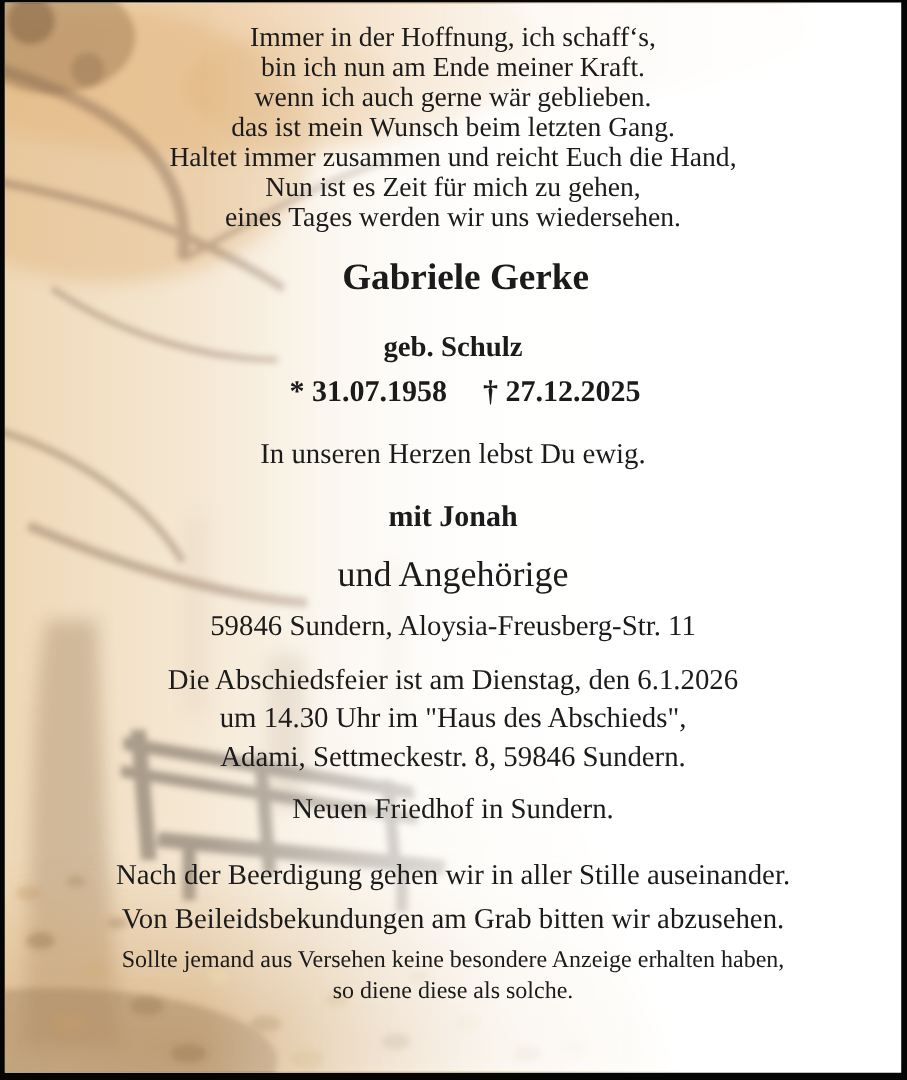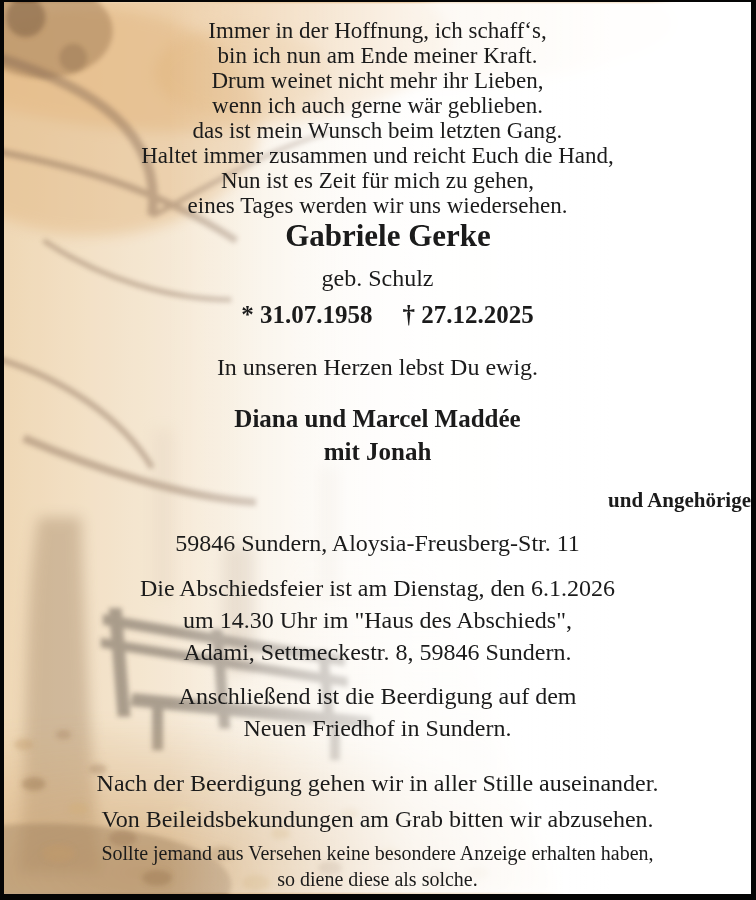--- a/index.html
+++ b/index.html
@@ -16,27 +16,27 @@
   }
   .bg{position:absolute;left:0;top:0;width:100%;height:100%;}
   .content{
     position:relative;z-index:2;
     width:100%;height:100%;
     box-sizing:border-box;
     padding-top:16px;
     text-align:center;
   }
   .poem{font-size:23px;line-height:25px;}
-  .name{margin-top:0;font-size:31px;line-height:36px;font-weight:bold;padding-left:21px;}
-  .maiden{margin-top:10px;font-size:24px;line-height:28px;font-weight:normal;}
+  .name{margin-top:20px;font-size:31px;line-height:36px;font-weight:bold;padding-left:21px;}
+  .maiden{margin-top:27px;font-size:24px;line-height:28px;font-weight:bold;}
   .dates{margin-top:8px;font-size:25px;line-height:30px;font-weight:bold;padding-left:20px;}
   .dates .gap{display:inline-block;width:30px;}
   .epitaph{margin-top:22px;font-size:24px;line-height:30px;}
   .mourners{margin-top:20px;font-size:25px;line-height:33px;font-weight:bold;}
-  .relatives{margin-top:16px;font-size:21px;line-height:32px;font-weight:bold;text-align:right;}
+  .relatives{margin-top:16px;font-size:30px;line-height:32px;font-weight:normal;}
   .address{margin-top:12px;font-size:24px;line-height:30px;}
   .service{margin-top:14px;font-size:24px;line-height:32px;}
   .burial{margin-top:12px;font-size:24px;line-height:32px;}
   .stille{margin-top:24px;font-size:24px;line-height:30px;}
   .beileid{margin-top:6px;font-size:24px;line-height:30px;}
   .anzeige{margin-top:6px;font-size:20px;line-height:26px;}
 </style>
 </head>
 <body>
 
@@ -133,54 +133,51 @@
 
     <rect width="756" height="900" fill="url(#lgWash)"></rect>
     <rect width="756" height="900" fill="#ffffff" opacity="0.14"></rect>
   </svg>
 
   <div class="content">
 
     <div class="poem">
       <div>Immer in der Hoffnung, ich schaff‘s,</div>
       <div>bin ich nun am Ende meiner Kraft.</div>
-      <div>Drum weinet nicht mehr ihr Lieben,</div>
       <div>wenn ich auch gerne wär geblieben.</div>
       <div>das ist mein Wunsch beim letzten Gang.</div>
       <div>Haltet immer zusammen und reicht Euch die Hand,</div>
       <div>Nun ist es Zeit für mich zu gehen,</div>
       <div>eines Tages werden wir uns wiedersehen.</div>
     </div>
 
     <div class="name">Gabriele Gerke</div>
     <div class="maiden">geb. Schulz</div>
 
     <div class="dates">
       <span>* 31.07.1958</span><span class="gap"></span><span>† 27.12.2025</span>
     </div>
 
     <div class="epitaph">In unseren Herzen lebst Du ewig.</div>
 
     <div class="mourners">
-      <div>Diana und Marcel Maddée</div>
       <div>mit Jonah</div>
     </div>
 
     <div class="relatives">und Angehörige</div>
 
     <div class="address">59846 Sundern, Aloysia-Freusberg-Str. 11</div>
 
     <div class="service">
       <div>Die Abschiedsfeier ist am Dienstag, den 6.1.2026</div>
       <div>um 14.30 Uhr im "Haus des Abschieds",</div>
       <div>Adami, Settmeckestr. 8, 59846 Sundern.</div>
     </div>
 
     <div class="burial">
-      <div>Anschließend ist die Beerdigung auf dem</div>
       <div>Neuen Friedhof in Sundern.</div>
     </div>
 
     <div class="stille">Nach der Beerdigung gehen wir in aller Stille auseinander.</div>
     <div class="beileid">Von Beileidsbekundungen am Grab bitten wir abzusehen.</div>
 
     <div class="anzeige">
       <div>Sollte jemand aus Versehen keine besondere Anzeige erhalten haben,</div>
       <div>so diene diese als solche.</div>
     </div>

